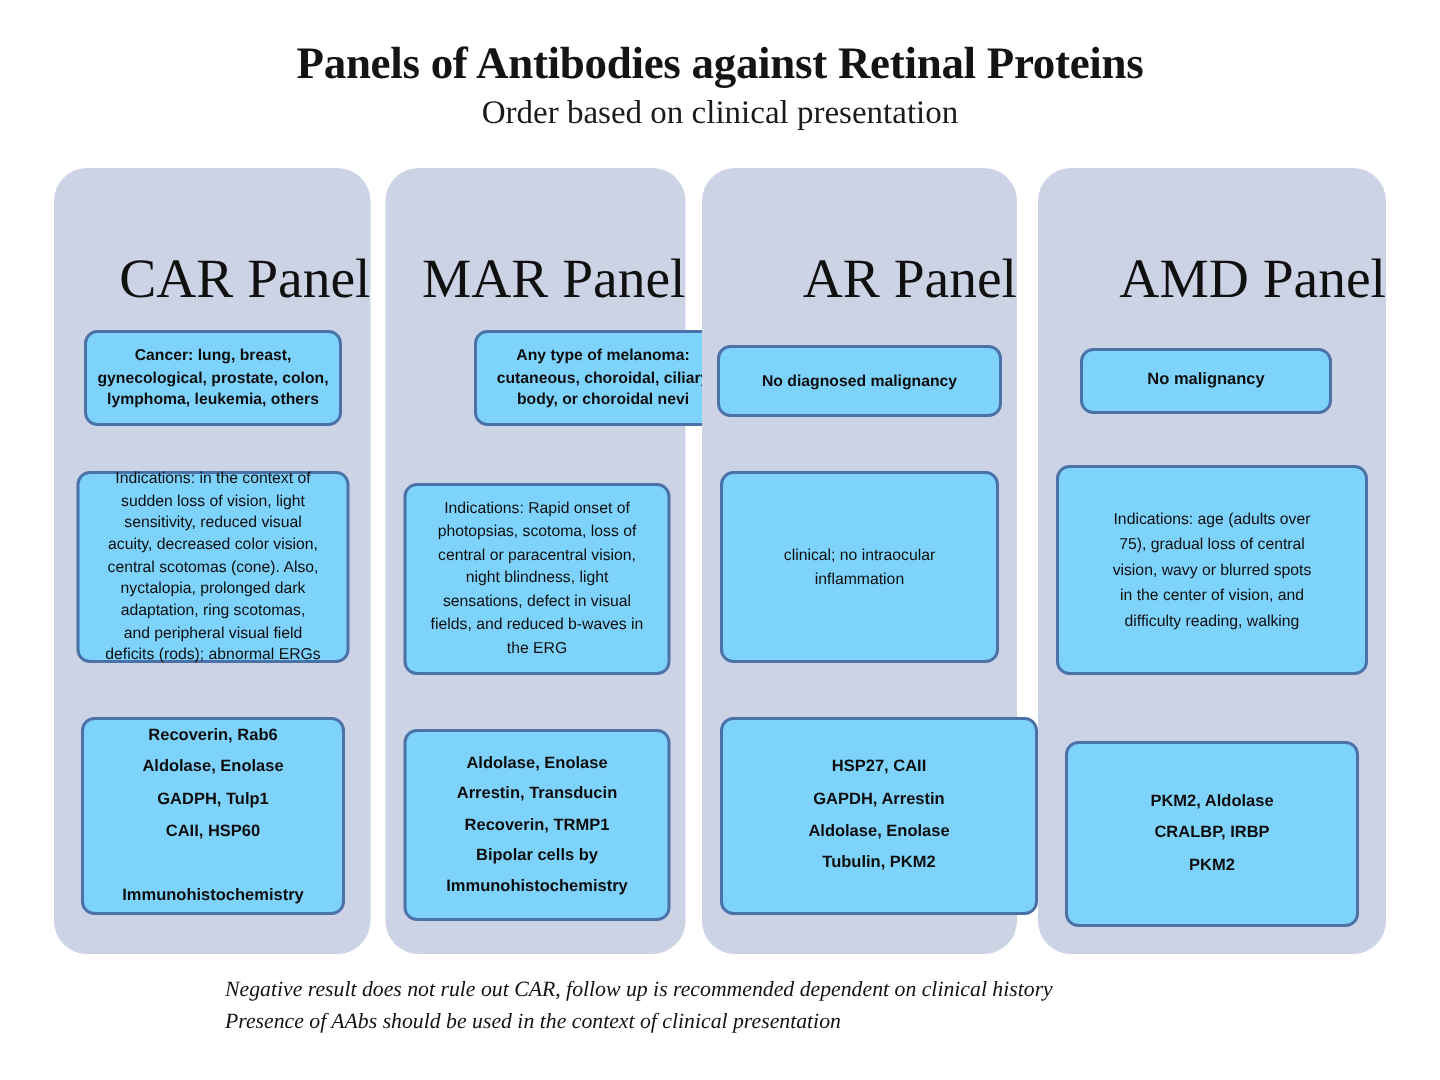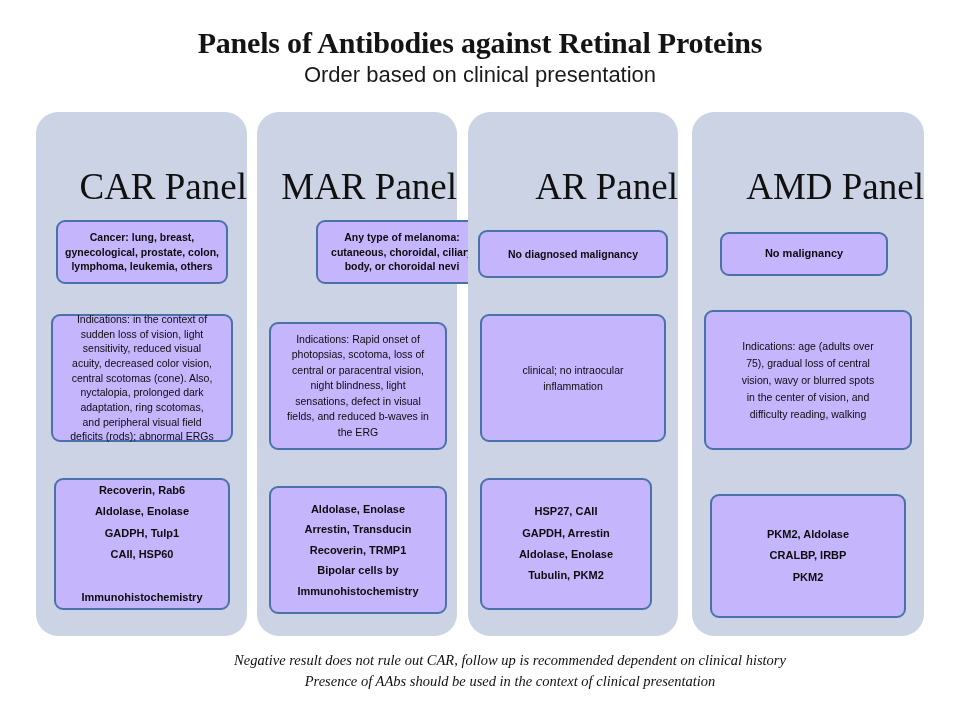--- a/index.html
+++ b/index.html
@@ -25,21 +25,21 @@
   }
   .title {
     font-family: "Liberation Serif", serif;
     font-weight: bold;
     font-size: 30px;
     color: #141414;
     letter-spacing: -0.2px;
     line-height: 1.12;
   }
   .subtitle {
-    font-family: Liberation Sans, sans-serif;
+    font-family: Liberation Serif, serif;
     font-weight: normal;
     font-size: 22px;
     color: #1a1a1a;
     margin-top: 2px;
     line-height: 1.15;
   }
 
   
   .panels {
     position: absolute;
@@ -70,21 +70,21 @@
     font-size: 37px;
     font-weight: normal;
     color: #101010;
     top: 56px;
     line-height: 1;
   }
 
   
   .box {
     position: absolute;
-    background: #c4b5fd;
+    background: #7dd3fc;
     border: 2px solid #4a72a8;
     border-radius: 9px;
     box-sizing: border-box;
     display: flex;
     align-items: center;
     justify-content: center;
     text-align: center;
     color: #0d0d0d;
   }
   .box-inner {
@@ -101,39 +101,38 @@
   .car-b3 { left: 18px;  top: 366px; width: 176px; height: 132px; font-size: 11px;   line-height: 1.95; }
 
   
   .mar-b1 { left: 15px;  top: 108px; width: 172px; height: 64px;  font-size: 10.5px; line-height: 1.42; margin-left: 44px; }
   .mar-b2 { left: 12px;  top: 210px; width: 178px; height: 128px; font-size: 10.5px; line-height: 1.48; }
   .mar-b3 { left: 12px;  top: 374px; width: 178px; height: 128px; font-size: 11px;   line-height: 1.85; }
 
   
   .ar-b1  { left: 10px;  top: 118px; width: 190px; height: 48px;  font-size: 10.5px; line-height: 1.4; }
   .ar-b2  { left: 12px;  top: 202px; width: 186px; height: 128px; font-size: 10.5px; line-height: 1.55; }
-  .ar-b3  { left: 12px;  top: 366px; width: 172px; height: 132px; font-size: 11px;   line-height: 1.95; }
+  .ar-b3  { left: 12px;  top: 366px; width: 212px; height: 132px; font-size: 11px;   line-height: 1.95; }
 
   
   .amd-b1 { left: 28px;  top: 120px; width: 168px; height: 44px;  font-size: 11px;   line-height: 1.4; }
   .amd-b2 { left: 12px;  top: 198px; width: 208px; height: 140px; font-size: 10.5px; line-height: 1.62; }
   .amd-b3 { left: 18px;  top: 382px; width: 196px; height: 124px; font-size: 11px;   line-height: 1.95; }
 
   
   .footer {
     position: absolute;
     left: 150px;
     top: 650px;
     width: 720px;
     font-family: "Liberation Serif", serif;
     font-style: italic;
     font-size: 14.5px;
     color: #111111;
     line-height: 1.42;
-    text-align: center;
   }
   .footer .fline { display: block; }
 </style>
 </head>
 <body>
 
 <div class="header">
   <div class="title">Panels of Antibodies against Retinal Proteins</div>
   <div class="subtitle">Order based on clinical presentation</div>
 </div>

